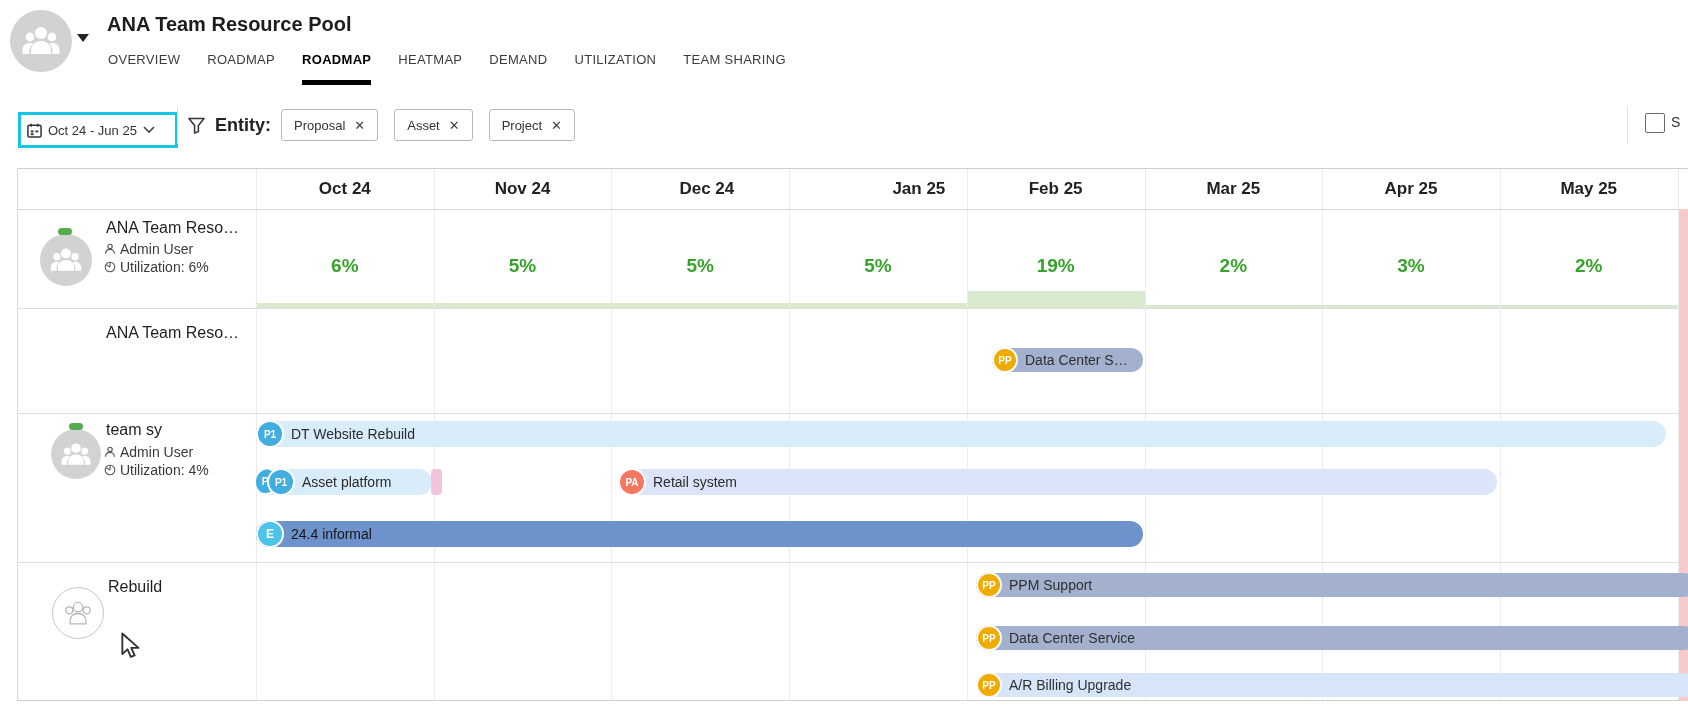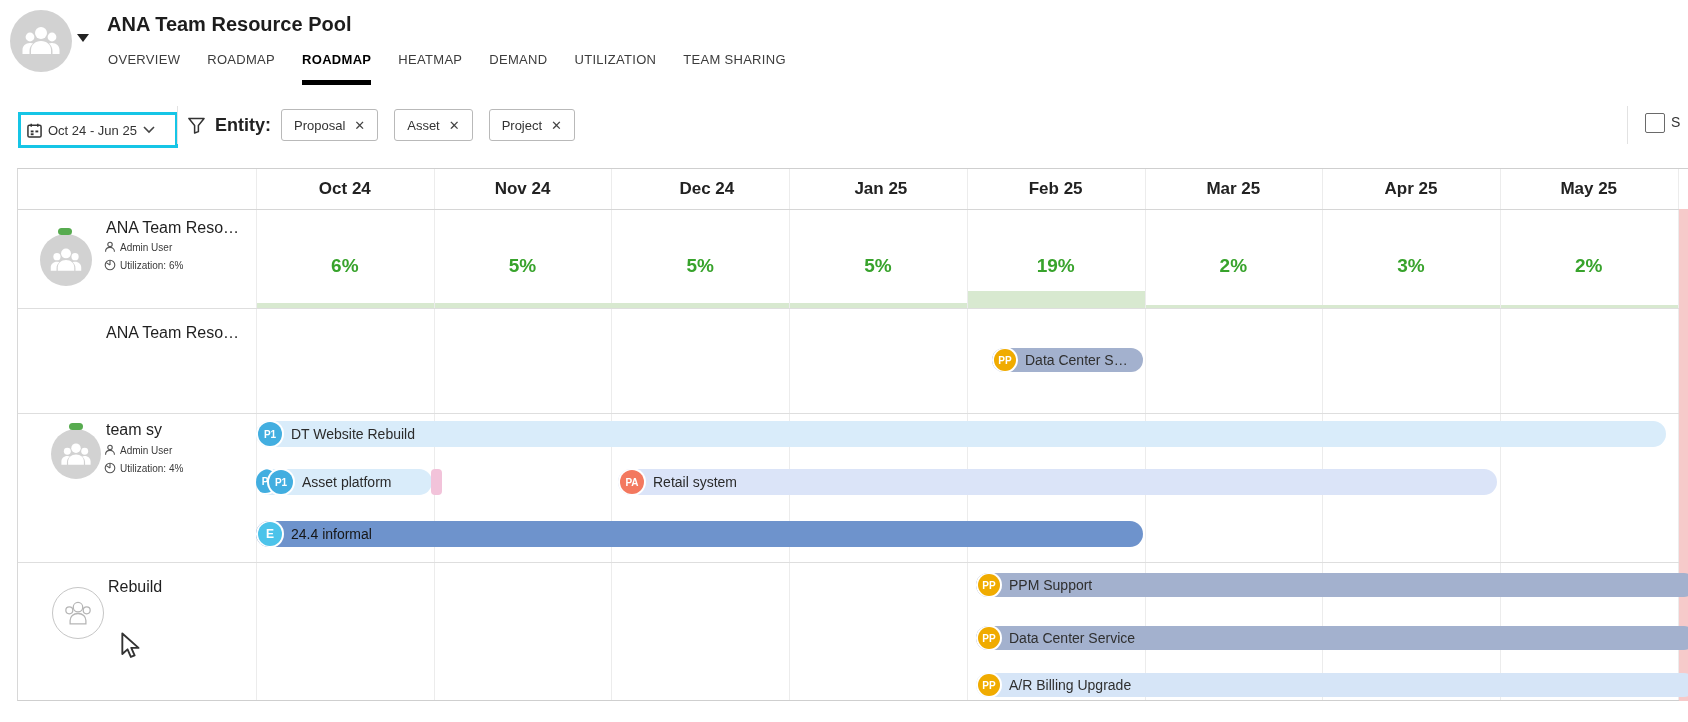--- a/index.html
+++ b/index.html
@@ -37,21 +37,21 @@
   .pinkcol{position:absolute;}
   .bar{position:absolute;display:flex;align-items:center;font-size:14px;white-space:nowrap;overflow:hidden;}
   .badge{border-radius:50%;color:#fff;font-weight:bold;display:flex;align-items:center;justify-content:center;
          box-shadow:0 0 0 2px #fff;flex:none;}
   .bar .lbl{margin-left:9px;overflow:hidden;text-overflow:ellipsis;}
   .stub{position:absolute;border-radius:50%;box-shadow:0 0 0 2px #fff;color:#fff;font-weight:bold;font-size:10px;
         display:flex;align-items:center;justify-content:center;}
   .tail{position:absolute;border-radius:4px;}
   
   .rowname{position:absolute;font-size:16px;color:#1f1f1f;white-space:nowrap;}
-  .meta{position:absolute;font-size:10px;color:#3a3a3a;display:flex;align-items:center;gap:4px;white-space:nowrap;}
+  .meta{position:absolute;font-size:14px;color:#3a3a3a;display:flex;align-items:center;gap:4px;white-space:nowrap;}
   .avatar-row{position:absolute;border-radius:50%;background:#d2d2d2;display:flex;align-items:center;justify-content:center;}
   .avatar-outline{position:absolute;border-radius:50%;background:#fff;border:1px solid #c6c6c6;display:flex;align-items:center;justify-content:center;}
   .greenpill{position:absolute;width:14px;height:7px;border-radius:4px;background:#57ab4f;}
   svg{display:block;}
 </style>
 </head>
 <body>
 <div class="page">
 
 <div class="avatar-big">
@@ -178,21 +178,21 @@
       <circle cx="19" cy="9" r="6" fill="none" stroke="#b5b5b5" stroke-width="1.6"></circle>
       <circle cx="8" cy="13" r="4.4" fill="none" stroke="#b5b5b5" stroke-width="1.6"></circle>
       <circle cx="30" cy="13" r="4.4" fill="none" stroke="#b5b5b5" stroke-width="1.6"></circle>
       <path d="M19 17c-6 0-10 4-10 9v4h20v-4c0-5-4-9-10-9z" fill="none" stroke="#b5b5b5" stroke-width="1.6"></path>
     </svg>
   </div>
   <div class="rowname" style="left:90px;top:409px;">Rebuild</div>
 <div class="month-label" style="left: 238px; width: 177.7px;">Oct 24</div>
       <div class="month-label" style="left: 415.7px; width: 177.7px;">Nov 24</div>
       <div class="month-label" style="left: 592px; width: 177.7px; margin-left: 8px;">Dec 24</div>
-      <div class="month-label" style="left: 774px; width: 177.7px;">Jan 25</div>
+      <div class="month-label" style="left: 812px; width: 177.7px;">Jan 25</div>
       <div class="month-label" style="left: 948.8px; width: 177.7px;">Feb 25</div>
       <div class="month-label" style="left: 1126.5px; width: 177.7px;">Mar 25</div>
       <div class="month-label" style="left: 1304.2px; width: 177.7px;">Apr 25</div>
       <div class="month-label" style="left: 1481.9px; width: 177.7px;">May 25</div>
       <div class="gridline" style="left: 238px;"></div>
       <div class="gridline" style="left: 416px;"></div>
       <div class="gridline" style="left: 593px;"></div>
       <div class="gridline" style="left: 771px;"></div>
       <div class="gridline" style="left: 949px;"></div>
       <div class="gridline" style="left: 1127px;"></div>

